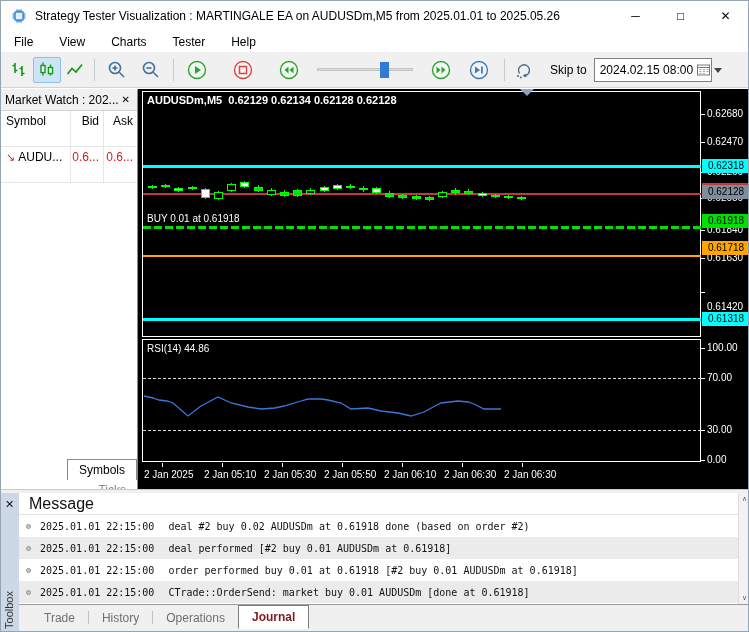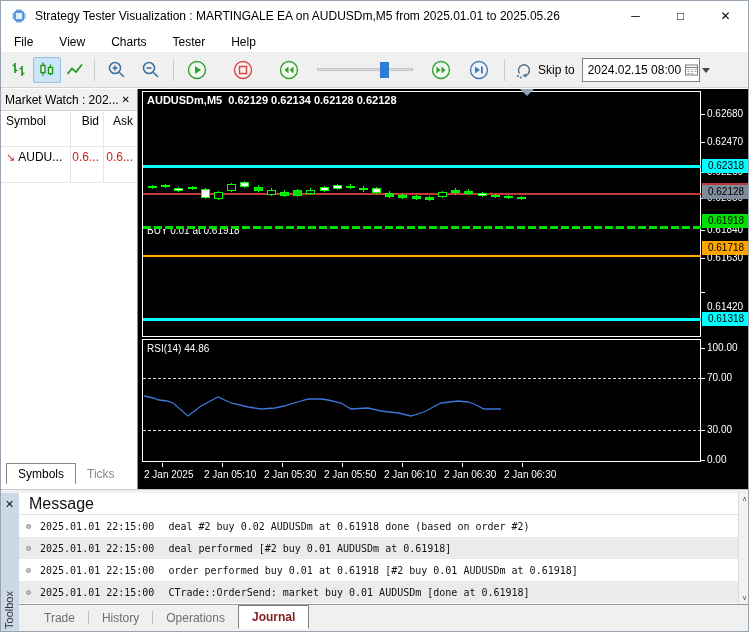--- a/index.html
+++ b/index.html
@@ -15,48 +15,48 @@
   .menubar{height:22px;display:flex;align-items:center;background:#fff;font-size:12px;color:#000;border-bottom:1px solid #ededed;}
   .menu-item{padding:3px 13px;}
   
   .toolbar{height:35px;background:#f0f0f0;display:flex;align-items:center;padding:0 4px;border-bottom:1px solid #d5d5d5;}
   .tbtn{width:28px;height:26px;display:flex;align-items:center;justify-content:center;border:1px solid transparent;border-radius:2px;flex:none;}
   .tbtn.active{background:#cce4f7;border-color:#92c0e0;}
   .tsep{width:1px;height:22px;background:#c9c9c9;margin:0 5px;flex:none;}
   .slider{width:96px;height:16px;position:relative;margin:0 10px;flex:none;}
   .slider-track{position:absolute;top:6px;left:0;width:100%;height:3px;background:#dcdcdc;border:1px solid #c4c4c4;}
   .slider-handle{position:absolute;top:0;width:9px;height:16px;background:#2f7cd6;}
-  .skip-label{font-size:12px;color:#000;margin:0 7px 0 4px;white-space:nowrap;}
+  .skip-label{font-size:12px;color:#000;margin:0 7px 0 16px;white-space:nowrap;}
   .datebox{width:118px;height:24px;border:1px solid #7f7f7f;background:#fff;display:flex;align-items:center;padding:0 5px;font-size:12px;gap:4px;flex:none;}
   .datebox .val{flex:1;white-space:nowrap;}
   .dd-arrow{width:0;height:0;border-left:4px solid transparent;border-right:4px solid transparent;border-top:5px solid #444;}
   
   .main{position:absolute;top:88px;left:0;width:749px;height:400px;background:#000;}
   
   .market-watch{position:absolute;left:0;top:0;width:137px;height:400px;background:#fff;border-right:1px solid #8a8a8a;}
   .mw-header{height:22px;background:#f0f0f0;border-bottom:1px solid #d0d0d0;display:flex;align-items:center;font-size:12px;padding:0 4px;color:#000;}
   .mw-title{flex:1;white-space:nowrap;overflow:hidden;}
   .mw-close{font-size:10px;padding:0 3px;color:#000;}
   .mw-cols,.mw-row{display:flex;height:36px;line-height:21px;font-size:12px;border-bottom:1px solid #e6e6e6;background:#fff;}
   .cell-symbol{width:70px;padding-left:5px;border-right:1px solid #e6e6e6;white-space:nowrap;overflow:hidden;}
   .cell-bid{width:33px;text-align:right;padding-right:4px;border-right:1px solid #e6e6e6;white-space:nowrap;}
   .cell-ask{flex:1;text-align:right;padding-right:4px;white-space:nowrap;}
   .trend-arrow{color:#cc2222;margin-right:3px;font-size:11px;}
   .quote{color:#cc2222;}
-  .mw-tabs{position:absolute;left:0;top:370px;width:100%;height:25px;display:flex;align-items:flex-end;padding-left:5px;background:#fff;}
+  .mw-tabs{position:absolute;left:0;top:370px;width:100%;height:25px;display:flex;align-items:flex-end;padding-left:5px;background:#fff;flex-direction:column;}
   .mw-tab{font-size:12px;padding:3px 11px;}
   .mw-tab.active{border:1px solid #8a8a8a;border-bottom:none;background:#fff;color:#000;}
   .mw-tab.inactive{color:#8a8a8a;}
   
   .chart-area{position:absolute;left:137px;top:0;width:612px;height:400px;background:#000;overflow:hidden;}
   .plot{position:absolute;border:1px solid #fff;background:transparent;}
   .plot-main{left:4px;top:2px;width:559px;height:246px;}
   .plot-rsi{left:4px;top:250px;width:559px;height:123px;}
   .chart-header{position:absolute;left:9px;top:5px;font-size:11px;font-weight:bold;color:#fff;white-space:pre;}
-  .buy-label{position:absolute;left:9px;top:136px;font-size:10px;color:#fff;}
+  .buy-label{position:absolute;left:9px;top:124px;font-size:10px;color:#fff;}
   .rsi-label{position:absolute;left:9px;top:254px;font-size:10px;color:#fff;}
   .marker{position:absolute;left:382px;top:0;width:0;height:0;border-left:7px solid transparent;border-right:7px solid transparent;border-top:7px solid #8fa3b8;}
   .hline{position:absolute;left:5px;width:558px;}
   .guide{position:absolute;left:5px;width:558px;height:0;border-top:1px dashed #dcdcdc;}
   .candle-wick{position:absolute;width:1px;background:#00ff00;}
   .candle-body{position:absolute;width:9px;border:1px solid #00ff00;}
   .flag{position:absolute;left:564px;width:48px;height:14px;font-size:10px;line-height:14px;text-align:center;color:#000;}
   .flag-edge{position:absolute;left:564px;width:48px;height:2px;}
   .axlab{position:absolute;left:569px;font-size:10px;color:#fff;white-space:nowrap;}
   .tick{position:absolute;left:563px;width:4px;height:1px;background:#fff;}

